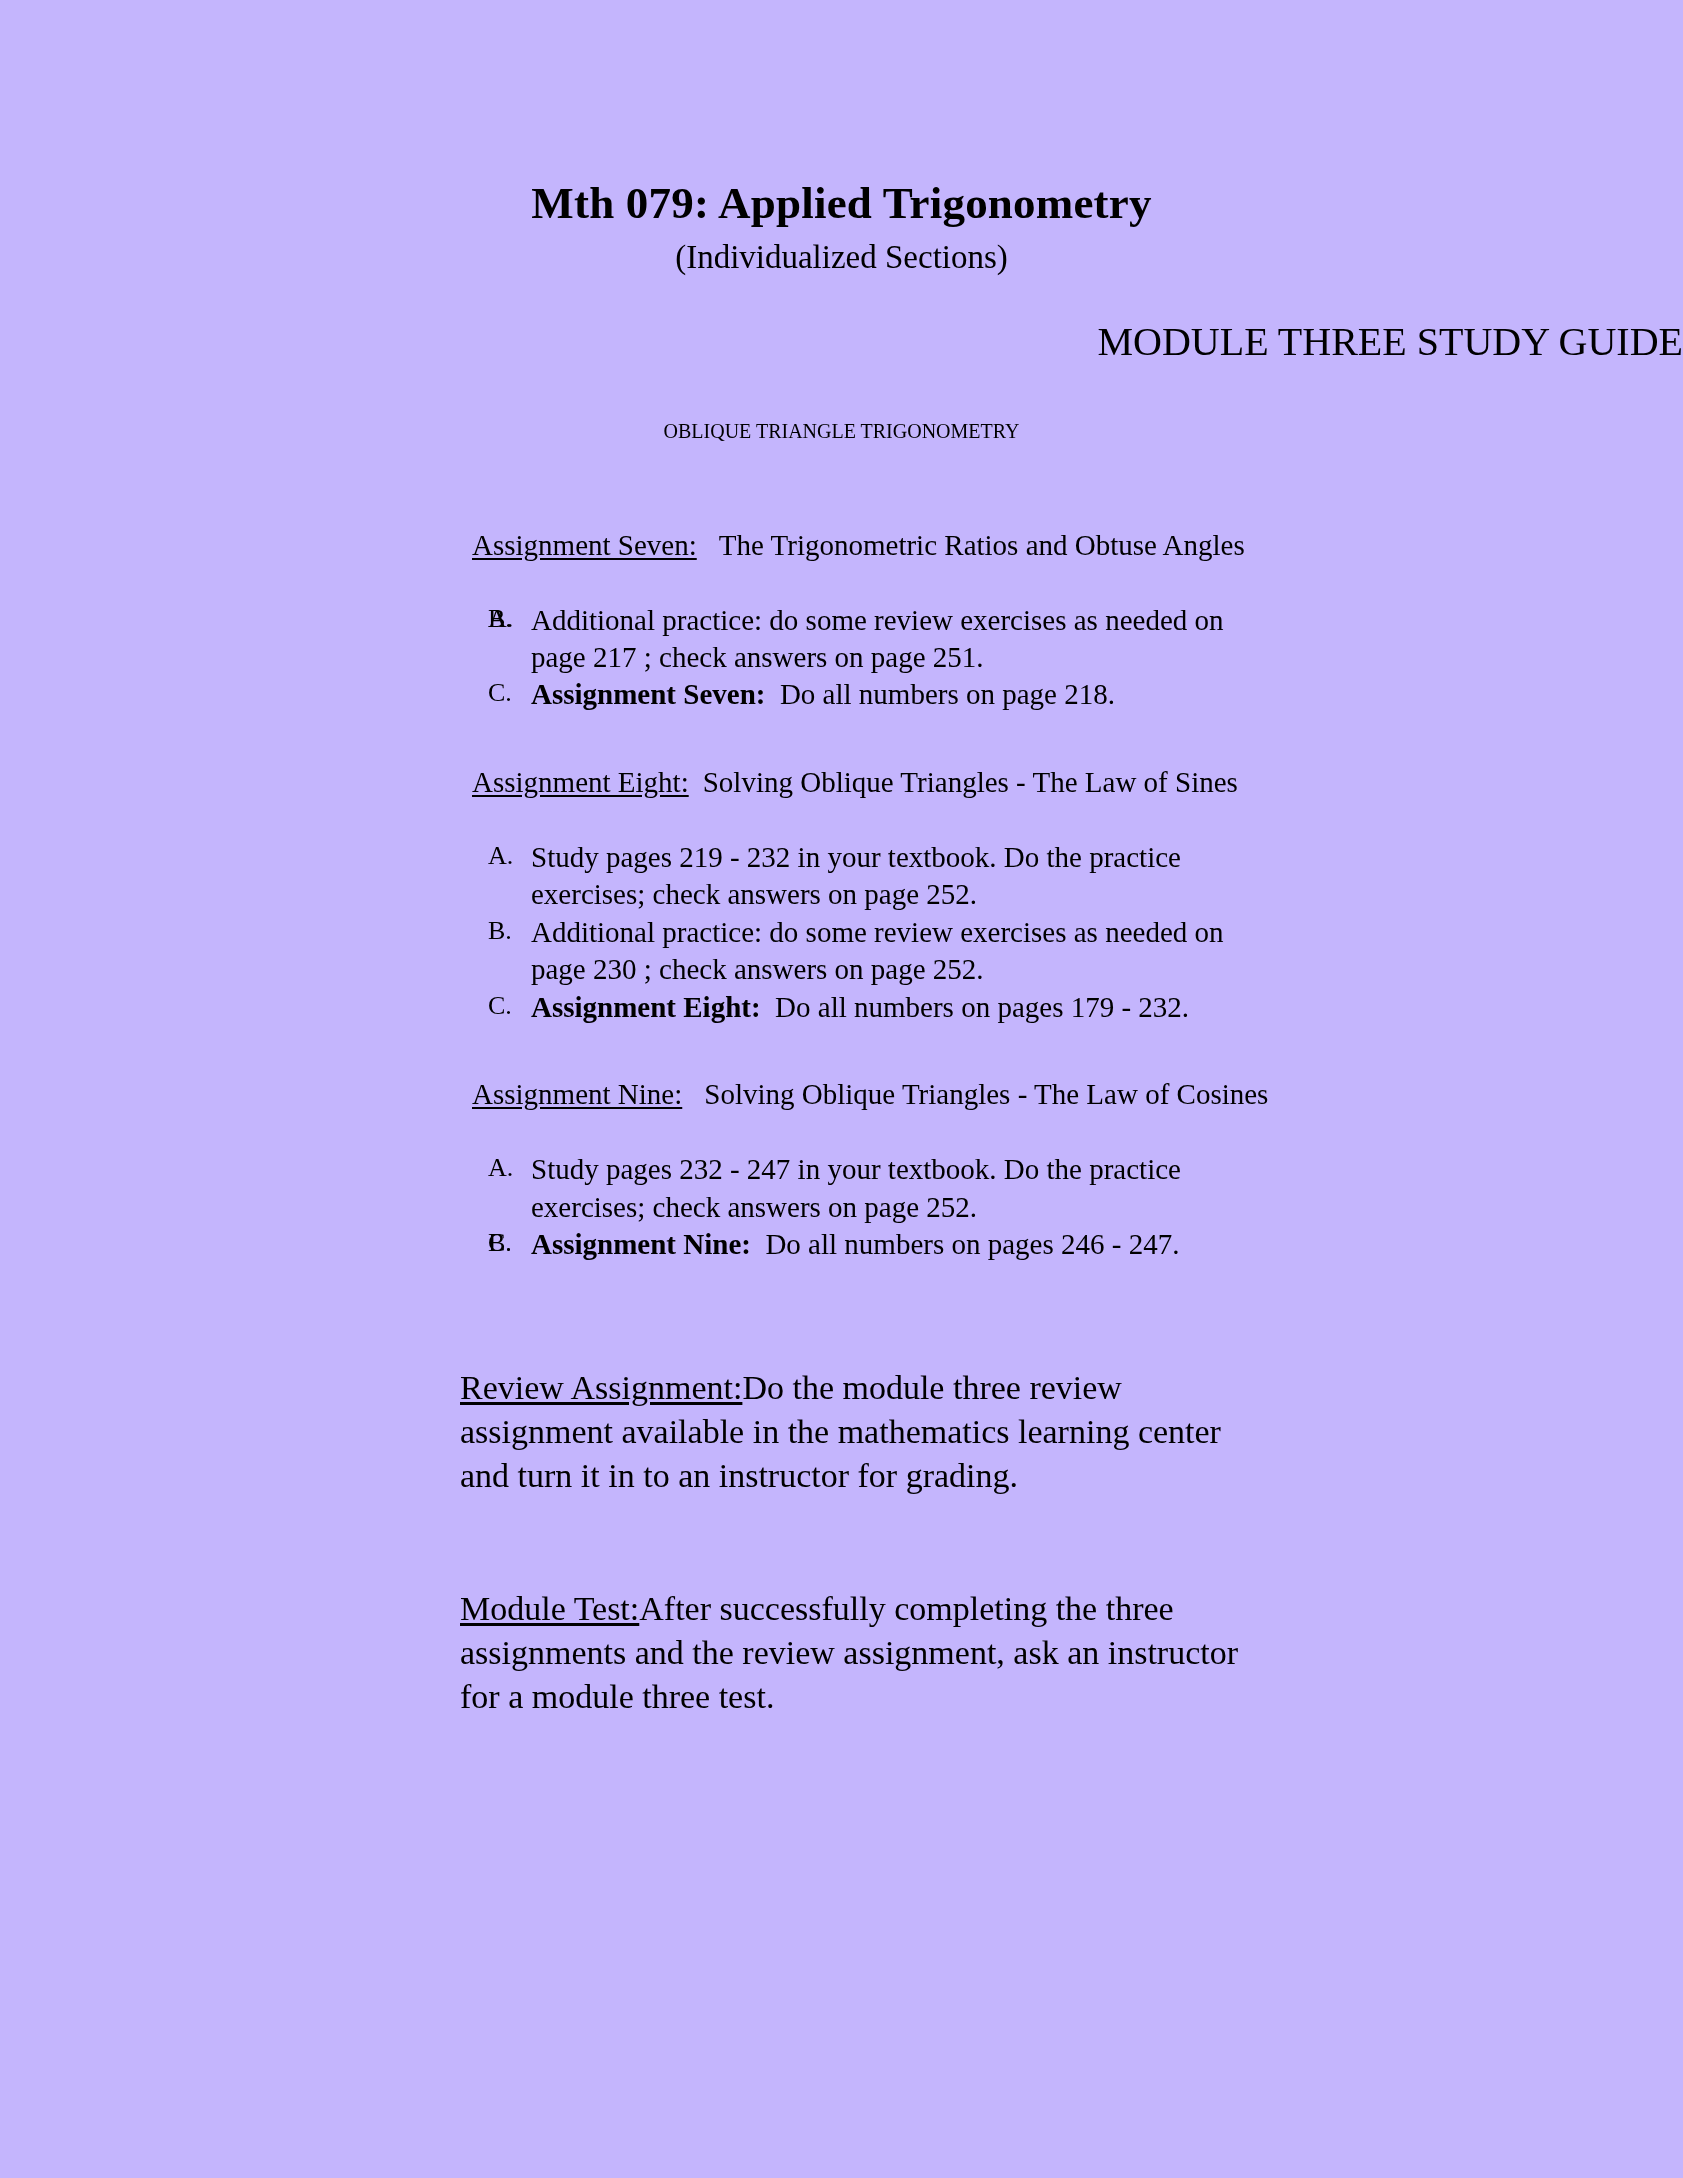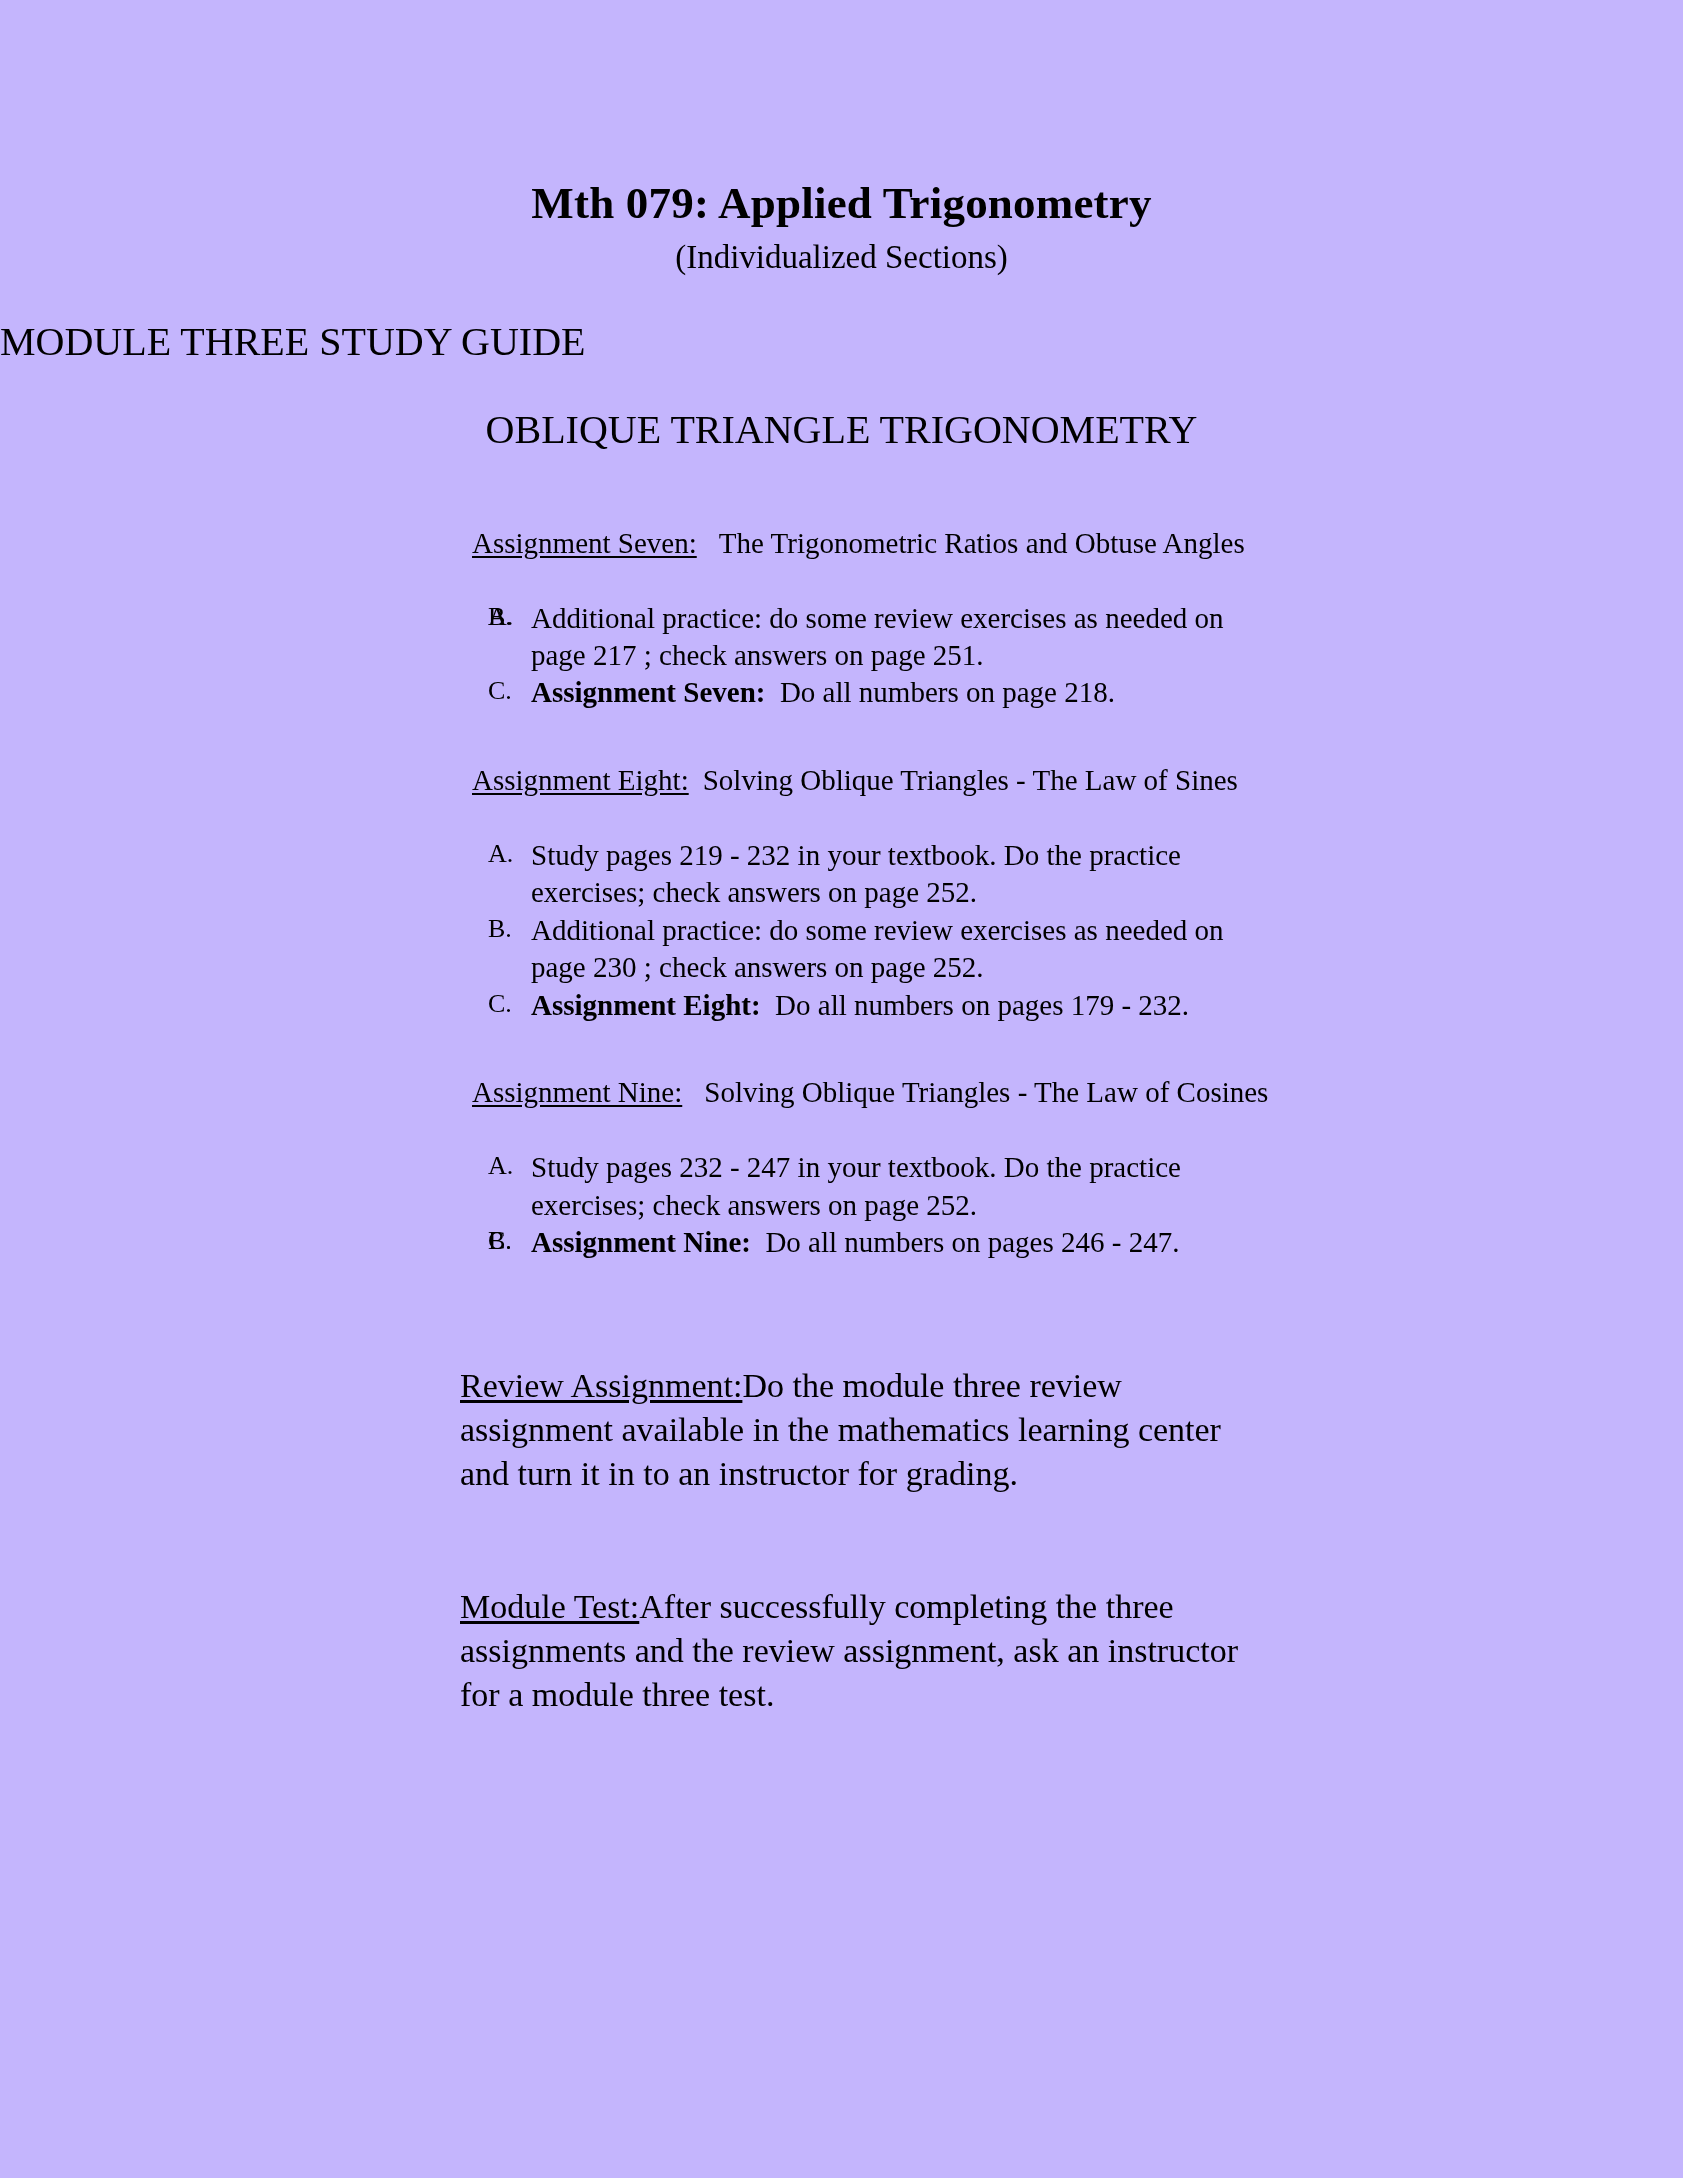--- a/index.html
+++ b/index.html
@@ -38,32 +38,32 @@
   }
   .doc-subtitle {
     text-align: center;
     font-size: 33px;
     font-weight: normal;
     margin: 0;
     padding-top: 12px;
     line-height: 1.1;
   }
   .doc-heading {
-    text-align: left;
+    text-align: right;
     font-size: 40px;
     font-weight: normal;
     margin: 0;
     padding-top: 44px;
     line-height: 1.1;
   }
   .doc-subheading {
     text-align: center;
-    font-size: 40px;
+    font-size: 20px;
     font-weight: normal;
-    margin: 4px;
+    margin: 16px;
     padding-top: 40px;
     line-height: 1.1;
   }
 
   
   .body-area {
     margin: 0 auto;
     width: 1241px;
     padding-left: 239px;
     padding-right: 203px;

